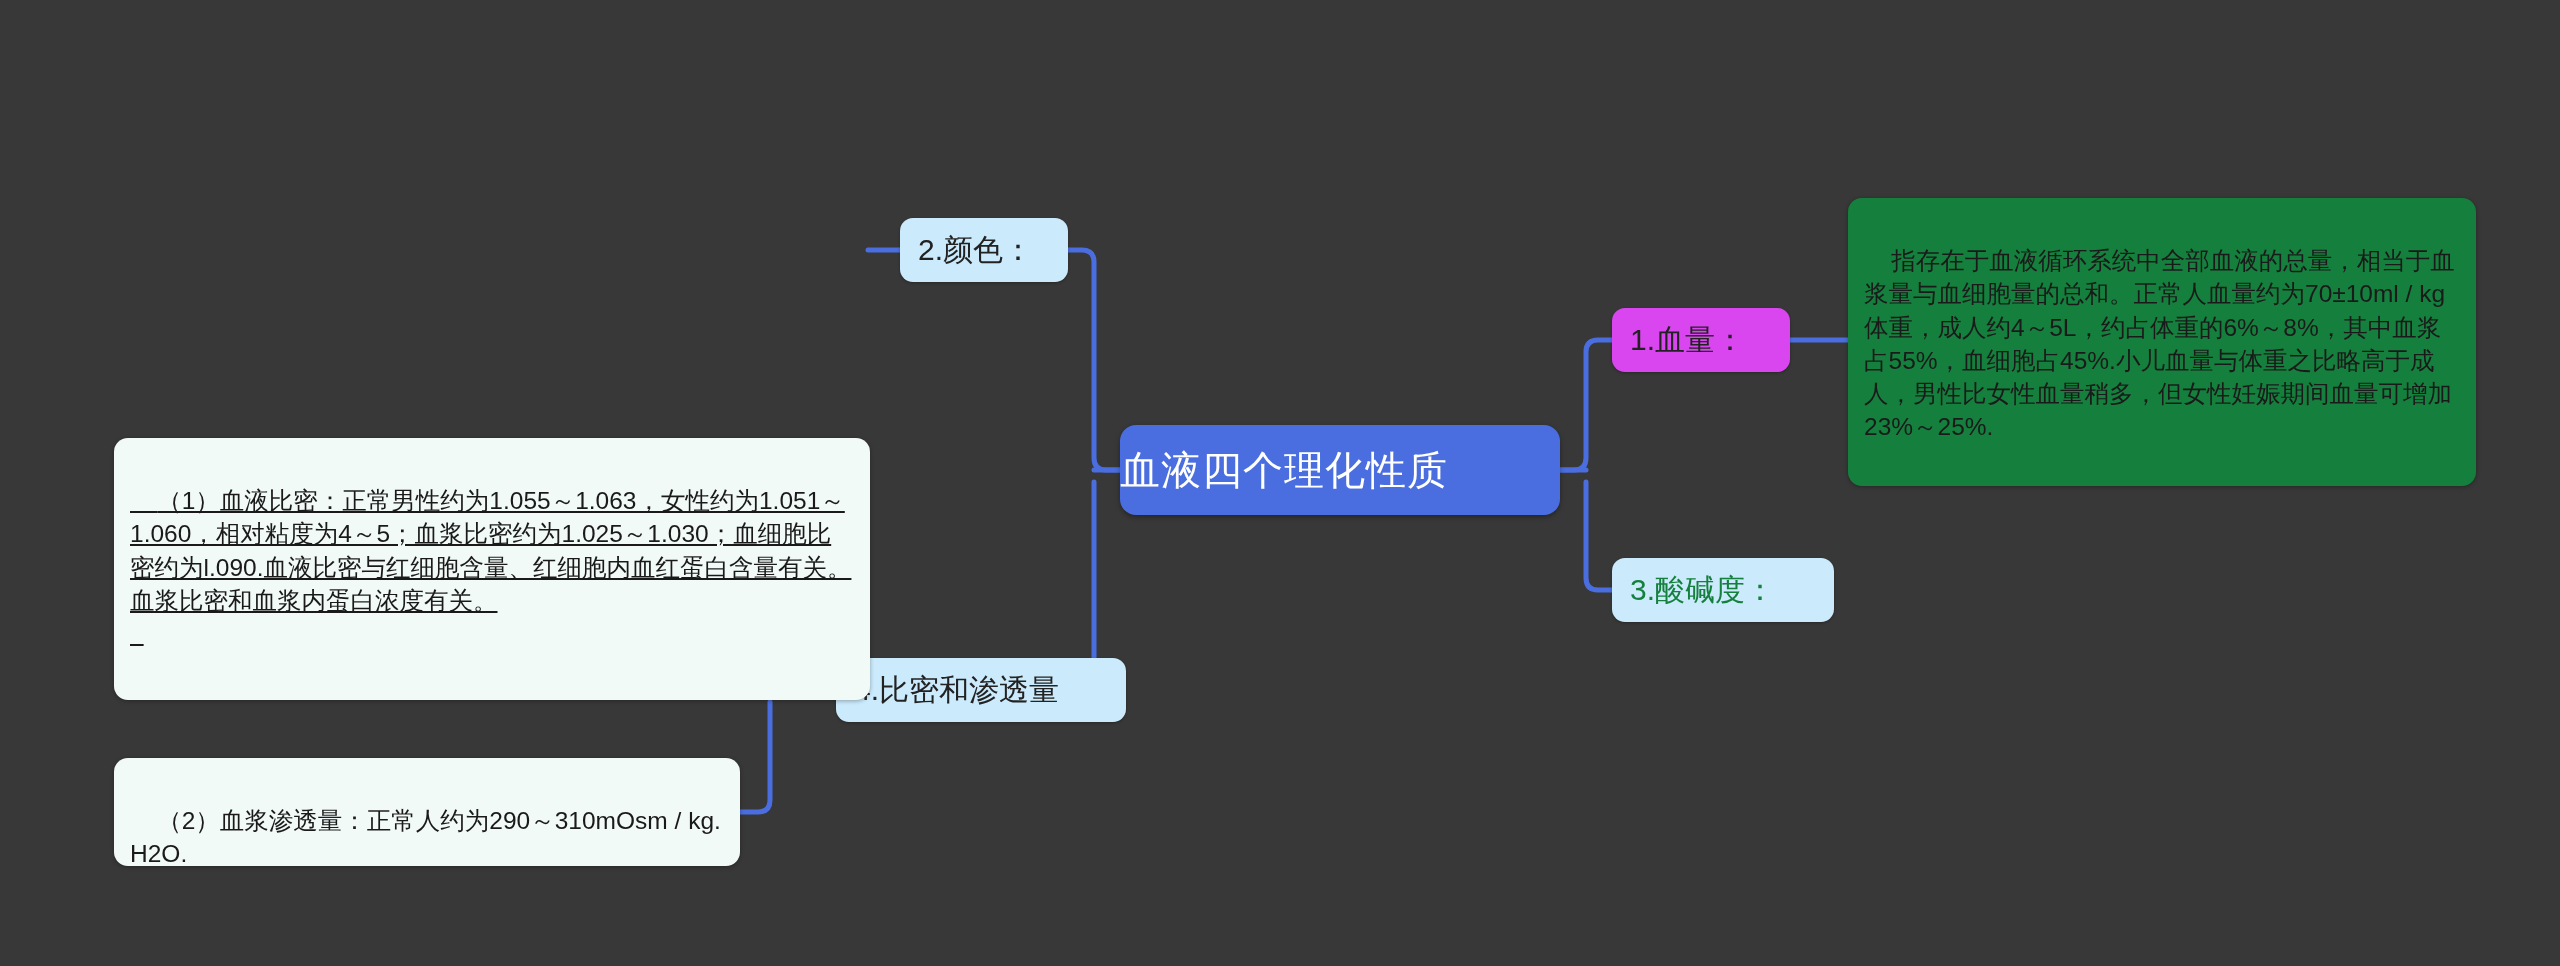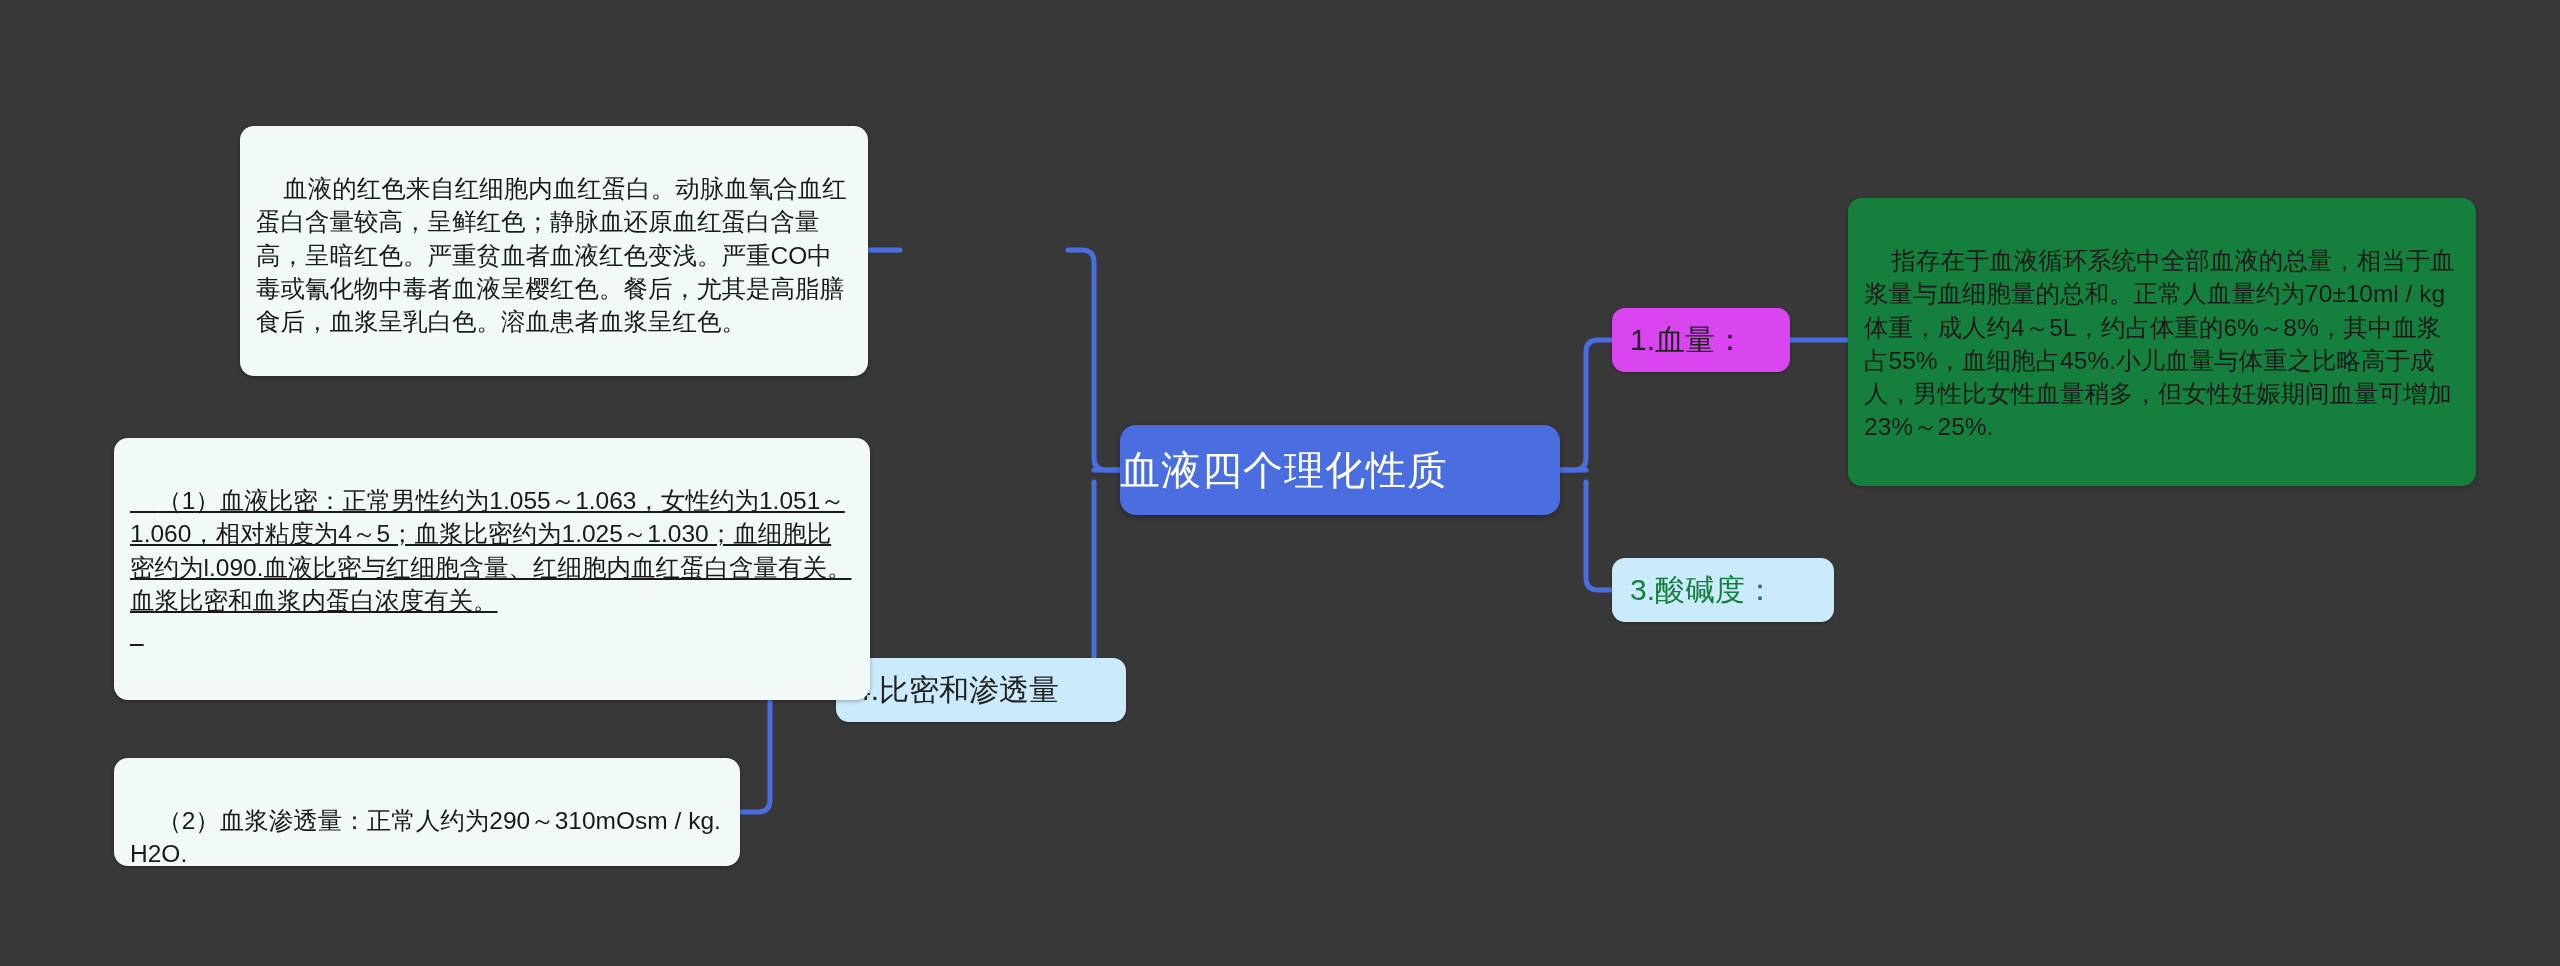--- a/index.html
+++ b/index.html
@@ -95,36 +95,36 @@
 
       <path d="M 1790 340 L 1848 340"></path>
 
     </g>
   </svg>
 
   <div class="node root" style="left: 1120px; top: 425px; width: 440px; height: 90px; background: rgb(74, 110, 224); color: rgb(255, 255, 255);">
     <span>血液四个理化性质</span>
   </div>
 
+  <div class="node branch" style="left: 900px; top: 218px; width: 168px; height: 64px; background: rgb(203, 234, 251); color: rgb(34, 34, 34);">
+    <span>2.颜色：</span>
+  </div>
 
   <div class="node branch" style="left: 1612px; top: 308px; width: 178px; height: 64px; background: #d946ef; color: rgb(34, 34, 34);">
     <span>1.血量：</span>
   </div>
 
   <div class="node branch" style="left: 1612px; top: 558px; width: 222px; height: 64px; background: rgb(203, 234, 251); color: #15803d;">
     <span>3.酸碱度：</span>
   </div>
 
   <div class="node branch" style="left: 800px; top: 658px; width: 290px; height: 64px; background: rgb(203, 234, 251); color: rgb(34, 34, 34); margin-left: 36px;">
     <span>4.比密和渗透量</span>
   </div>
 
-  <div class="node leaf" style="left: 240px; top: 126px; width: 628px; height: 250px; background: rgb(242, 250, 248); color: rgb(26, 26, 26);">
-    <span>血液的红色来自红细胞内血红蛋白。动脉血氧合血红蛋白含量较高，呈鲜红色；静脉血还原血红蛋白含量高，呈暗红色。严重贫血者血液红色变浅。严重CO中毒或氰化物中毒者血液呈樱红色。餐后，尤其是高脂膳食后，血浆呈乳白色。溶血患者血浆呈红色。</span>
-  </div>
 
   <div class="node leaf" style="left: 1848px; top: 198px; width: 628px; height: 288px; background: #15803d; color: rgb(26, 26, 26);">
     <span>指存在于血液循环系统中全部血液的总量，相当于血浆量与血细胞量的总和。正常人血量约为70±10ml / kg体重，成人约4～5L，约占体重的6%～8%，其中血浆占55%，血细胞占45%.小儿血量与体重之比略高于成人，男性比女性血量稍多，但女性妊娠期间血量可增加23%～25%.</span>
   </div>
 
   <div class="node leaf indent" style="left: 114px; top: 438px; width: 756px; height: 262px; background: rgb(242, 250, 248); color: rgb(26, 26, 26); text-decoration: underline;">
     <span>（1）血液比密：正常男性约为1.055～1.063，女性约为1.051～1.060，相对粘度为4～5；血浆比密约为1.025～1.030；血细胞比密约为l.090.血液比密与红细胞含量、红细胞内血红蛋白含量有关。血浆比密和血浆内蛋白浓度有关。</span>
   </div>
 
   <div class="node leaf indent" style="left: 114px; top: 758px; width: 626px; height: 108px; background: rgb(242, 250, 248); color: rgb(26, 26, 26);">

